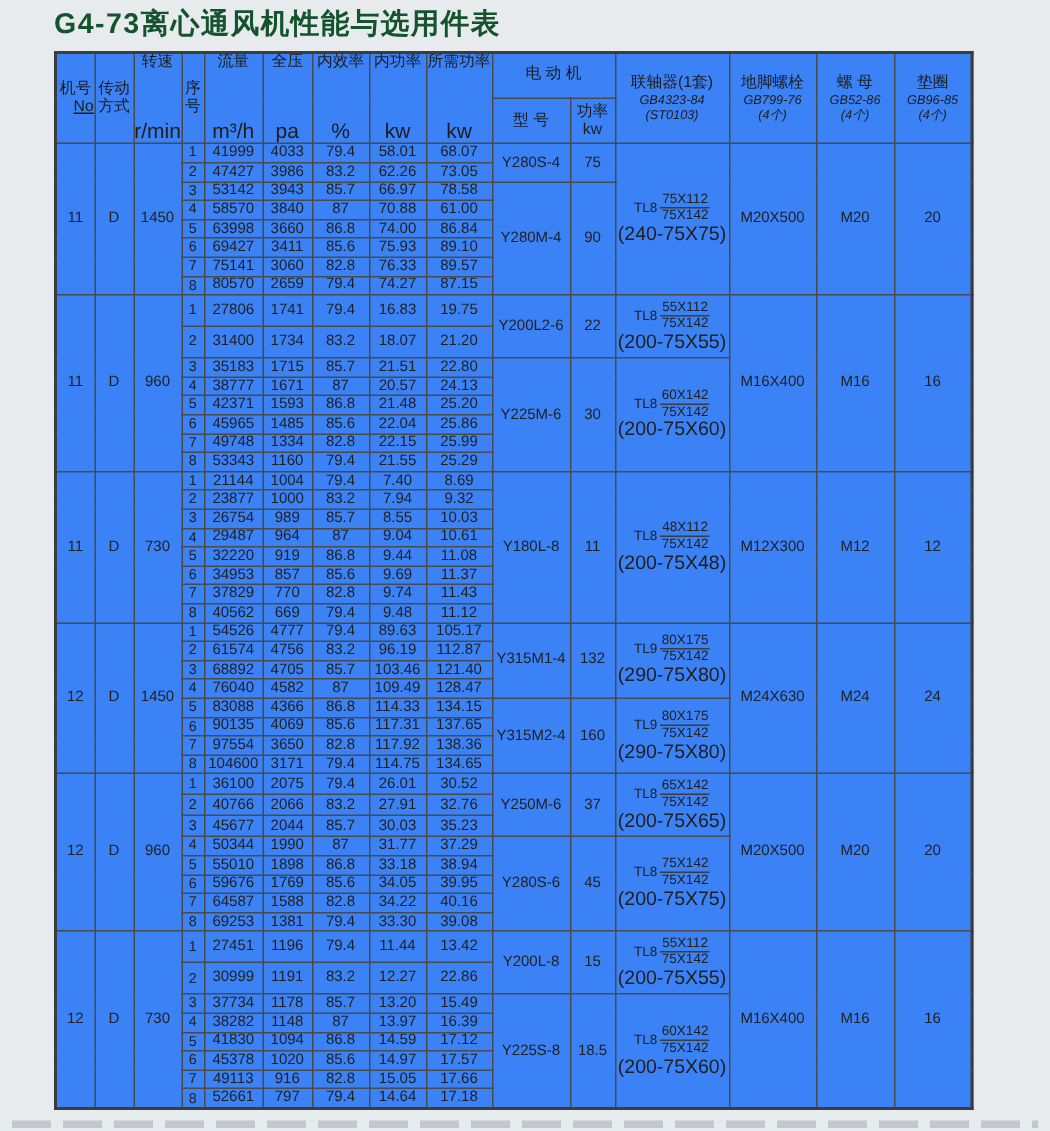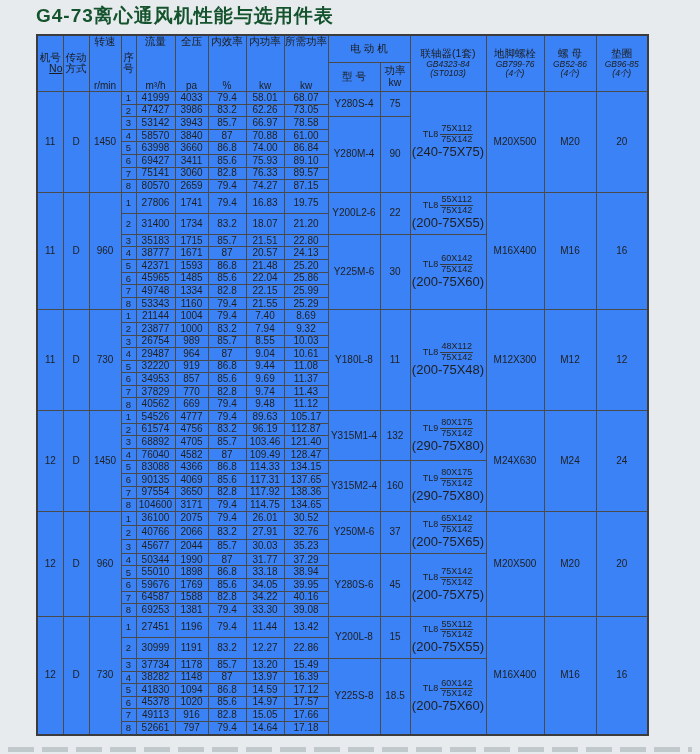--- a/index.html
+++ b/index.html
@@ -23,21 +23,21 @@
   }
   th, td {
     border:1px solid #4a4a4a;
     text-align:center; vertical-align:middle;
     padding:0; font-weight:normal; overflow:hidden;
   }
   thead tr.h1 { height:24px; }
   thead tr.h2 { height:20px; }
   thead th { font-size:10.5px; line-height:1.12; color:#1c1c1c; }
   thead .hl { display:block; }
-  thead .sub { font-size:10px;margin-top:32px; }
+  thead .sub { font-size:14px;margin-top:32px; }
   thead .und { text-decoration:underline;text-align:right; }
   thead .std { font-size:8.5px; letter-spacing:0;font-style:italic; }
   tbody td { font-size:10px; line-height:1.0; color:#1f1f1f; }
   td.seq { font-size:9.5px; }
   td.coupling { font-size:9px; line-height:1.0; }
   .cwrap { display:flex; align-items:center; justify-content:center; gap:2px; }
   .cpre { font-size:9px; }
   .frac { display:inline-block; text-align:center; vertical-align:middle; }
   .frac .num { display:block; border-bottom:1px solid #3c3c3c; padding:0 1px; font-size:9px; line-height:1.1;text-align:center; }
   .frac .den { display:block; padding:0 1px; font-size:9px; line-height:1.1; }

